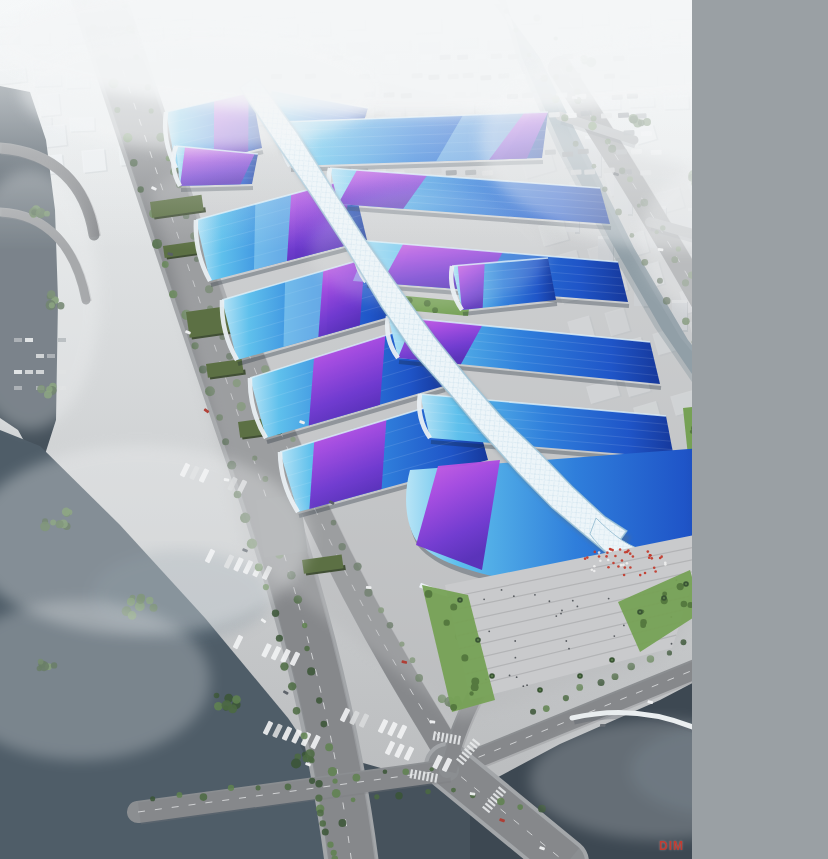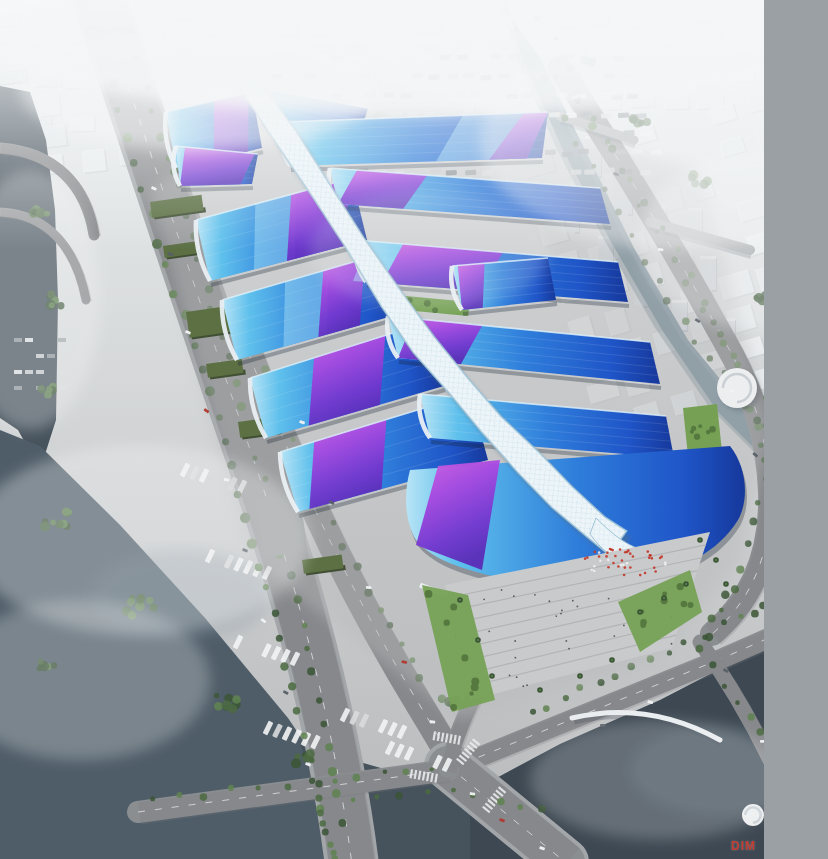--- a/index.html
+++ b/index.html
@@ -1,16 +1,16 @@
 <!DOCTYPE html>
 <html><head>
 <meta charset="utf-8">
 <style>
   html,body{margin:0;padding:0;background:#9aa0a4;font-family:"Liberation Sans",sans-serif;}
-  .stage{position:relative;width:764px;height:859px;overflow:hidden;background:#c2c4c6;}
+  .stage{position:relative;width:692px;height:859px;overflow:hidden;background:#c2c4c6;}
   .stage svg{position:absolute;inset:0;display:block;}
   .watermark{position:absolute;right:8px;bottom:6px;color:#cf3a2e;font-weight:bold;
     font-size:12px;letter-spacing:1px;font-family:"Liberation Sans",sans-serif;
     text-shadow:0 0 2px rgba(255,255,255,.35);opacity:.9;}
 </style>
 </head>
 <body>
 
 <div class="stage">
   <svg id="scene" width="828" height="859" viewBox="0 0 828 859">

